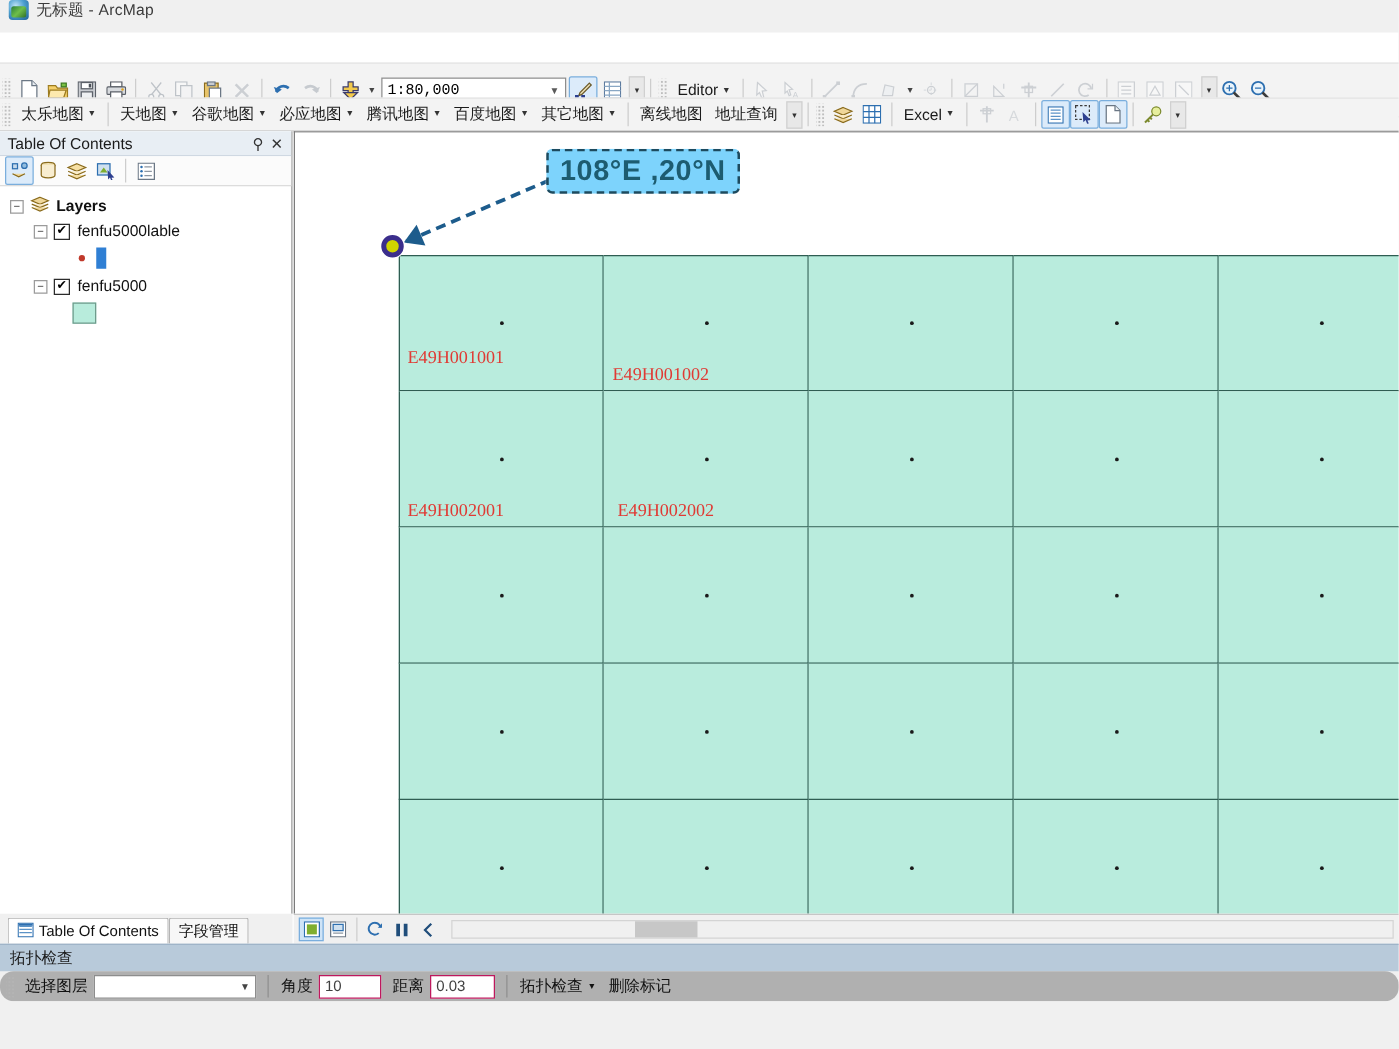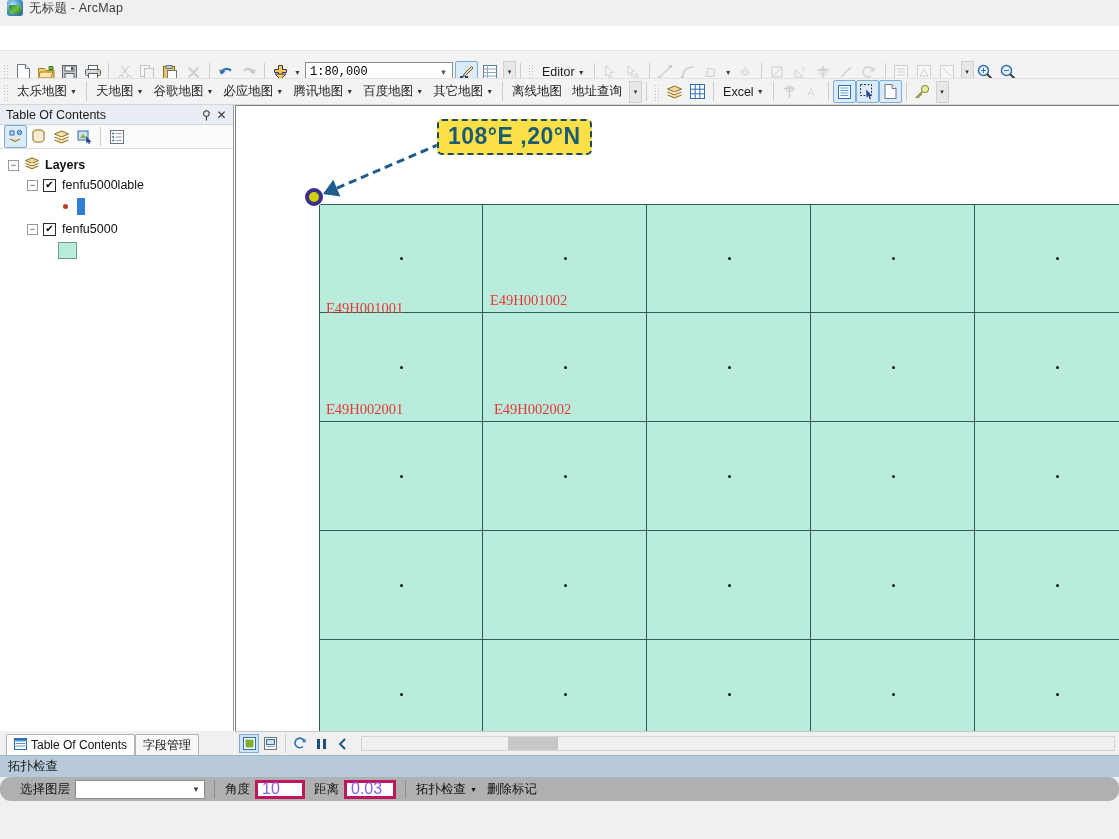--- a/index.html
+++ b/index.html
@@ -161,21 +161,21 @@
   .cell-in-top { border-top: 1px solid #2f5d52; }
   .centroid {
     position: absolute; width: 3px; height: 3px; border-radius: 50%;
     background: #1a1a1a;
   }
   .glabel {
     position: absolute; color: #e03a34; font-family: "Liberation Serif", serif;
     font-size: 14.5px; white-space: nowrap;
   }
   .callout {
-    position: absolute; background: #fde047; border: 2px dashed #1d4a5e;
+    position: absolute; background: #7dd3fc; border: 2px dashed #1d4a5e;
     border-radius: 5px; padding: 2px 9px 3px;
     color: #1d5c70; font-size: 23px; font-weight: bold; white-space: nowrap;
     font-family: "Liberation Sans", sans-serif; letter-spacing: .5px;
     box-shadow: 0 0 0 1px rgba(255,255,255,.25);
   }
   .vertex-pt {
     position: absolute; width: 18px; height: 18px; border-radius: 50%;
     background: #cfd400; border: 4px solid #3b2e8c; box-shadow: 0 0 0 1px #ffffff;
   }
 
@@ -214,23 +214,23 @@
     padding-left: 3px; gap: 0; border-radius: 11px;
   }
   .dk-label { font-size: 12.5px; color: #111; padding: 0 5px; white-space: nowrap; }
   .dk-select {
     width: 130px; height: 19px; background: #fff; border: 1px solid #8d8d8d;
     display: flex; align-items: center; margin-right: 4px;
   }
   .dk-select .cv { margin-left: auto; font-size: 8px; color: #444; padding-right: 4px; }
   .dk-select span.val { font-size: 12px; padding-left: 4px; color: #000; }
   .dk-input {
-    height: 19px; background: #fff; border: 3px solid #be185d;
+    height: 19px; background: #fff; border: 1px solid #be185d;
     display: flex; align-items: center; padding-left: 4px;
-    font-size: 16px; color: #8b5cf6; margin-right: 4px;
+    font-size: 12px; color: #404040; margin-right: 4px;
   }
   .dk-sep { width: 1px; height: 18px; background: #8e8e8e; margin: 0 5px; }
   .dk-btn {
     font-size: 12.5px; color: #111; padding: 2px 5px; cursor: default;
     display: flex; align-items: center; gap: 4px; white-space: nowrap;
   }
   .dock-blank { height: 38px; background: #f0f0f0; }
 </style>
 </head>
 <body>
@@ -711,21 +711,21 @@
           <div class="cell cell-in-left" style="left: 0px; top: 436px; width: 164px; height: 109px;"></div>
           <div class="centroid" style="left: 80.5px; top: 489px;"></div>
           <div class="cell" style="left: 164px; top: 436px; width: 164px; height: 109px;"></div>
           <div class="centroid" style="left: 244.5px; top: 489px;"></div>
           <div class="cell" style="left: 328px; top: 436px; width: 164px; height: 109px;"></div>
           <div class="centroid" style="left: 408.5px; top: 489px;"></div>
           <div class="cell" style="left: 492px; top: 436px; width: 164px; height: 109px;"></div>
           <div class="centroid" style="left: 572.5px; top: 489px;"></div>
           <div class="cell" style="left: 656px; top: 436px; width: 164px; height: 109px;"></div>
           <div class="centroid" style="left: 736.5px; top: 489px;"></div>
-          <div class="glabel" style="left: 7px; top: 96px;">E49H001001</div>
+          <div class="glabel" style="left: 7px; top: 74px;">E49H001001</div>
           <div class="glabel" style="left: 171px; top: 88px;">E49H001002</div>
           <div class="glabel" style="left: 7px; top: 197px;">E49H002001</div>
           <div class="glabel" style="left: 175px; top: 197px;">E49H002002</div>
         </div>
 
       <svg id="leader-svg" style="position:absolute; left:0; top:0; overflow:visible;" width="884" height="626">
         <line id="leader-line" stroke="#1d5c8c" stroke-width="3" stroke-dasharray="8 5" x1="204" y1="38" x2="87" y2="88"></line>
         <polygon id="leader-head" fill="#1d5c8c" points="87.0,88.0 104.3,90.4 97.3,73.8"></polygon>
       </svg>
 

